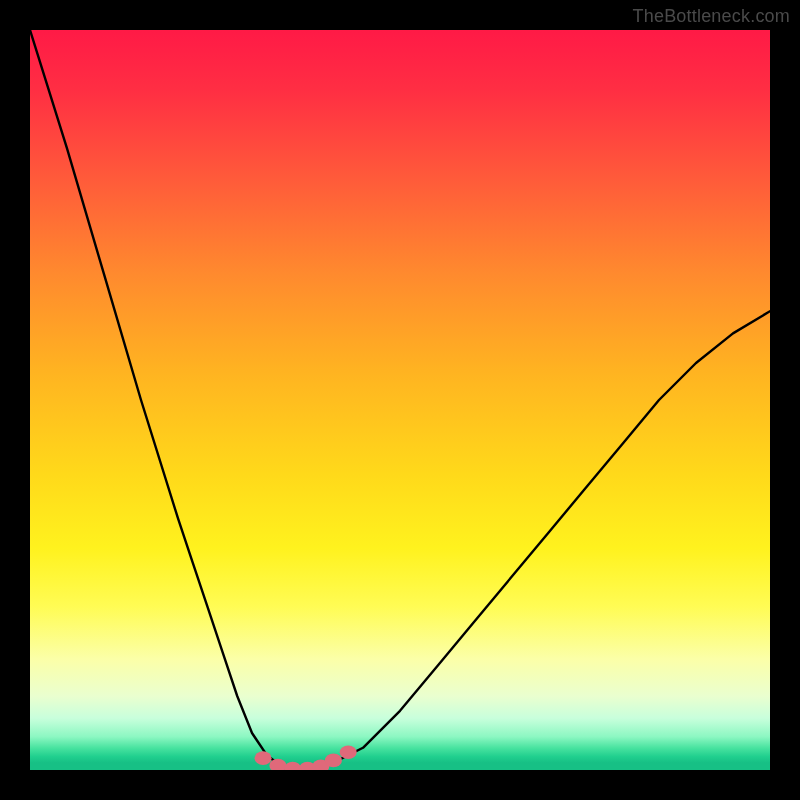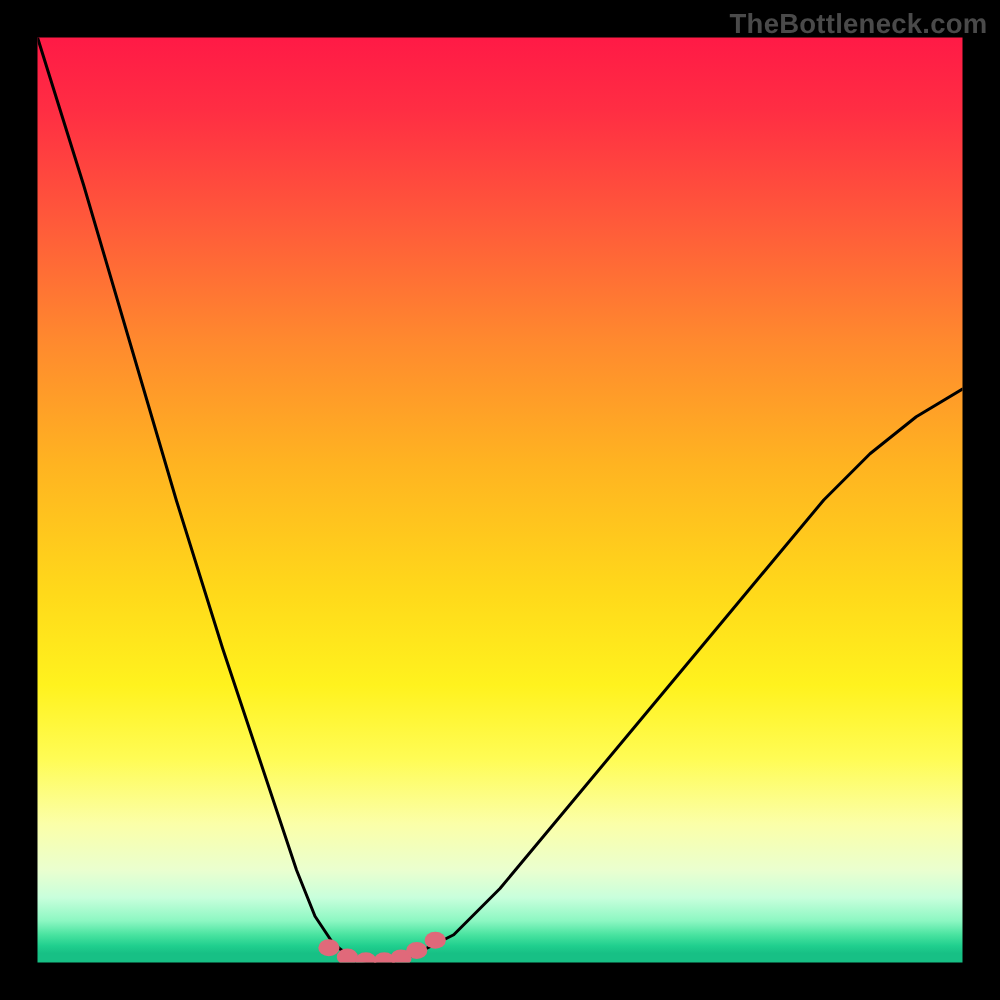--- a/index.html
+++ b/index.html
@@ -15,22 +15,22 @@
     position: relative;
     width: 800px;
     height: 800px;
     background: #000;
   }
   .watermark {
     position: absolute;
     top: 6px;
     right: 10px;
     color: #4a4a4a;
-    font-size: 22px;
-    font-weight: 700;
+    font-size: 18px;
+    font-weight: 400;
     letter-spacing: 0.2px;
     z-index: 5;
     user-select: none;
   }
   .plot {
     position: absolute;
     left: 30px;
     top: 30px;
     width: 740px;
     height: 740px;

